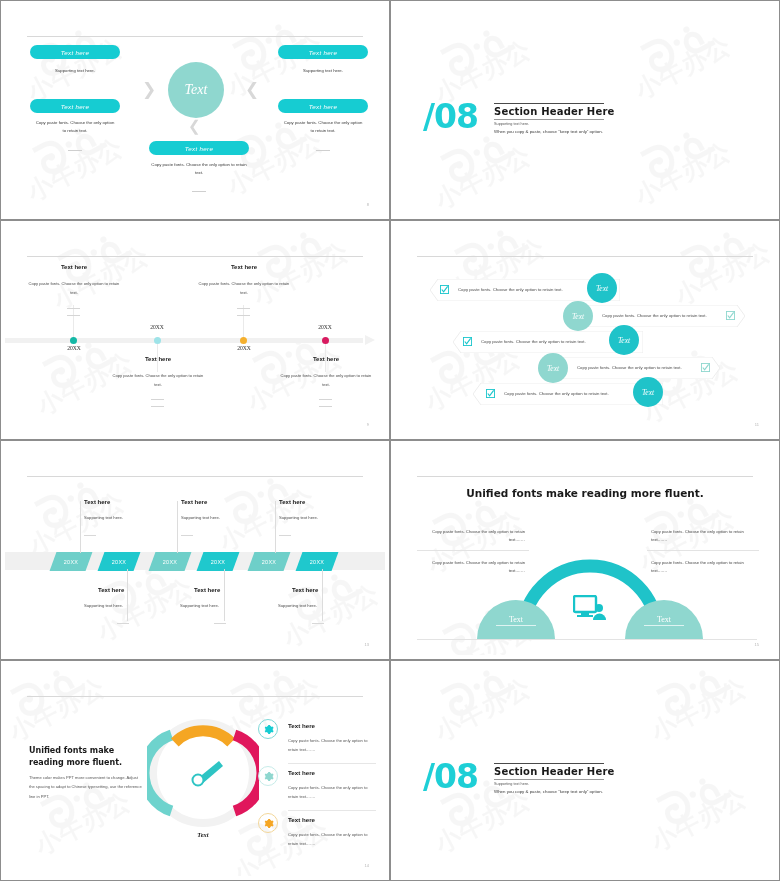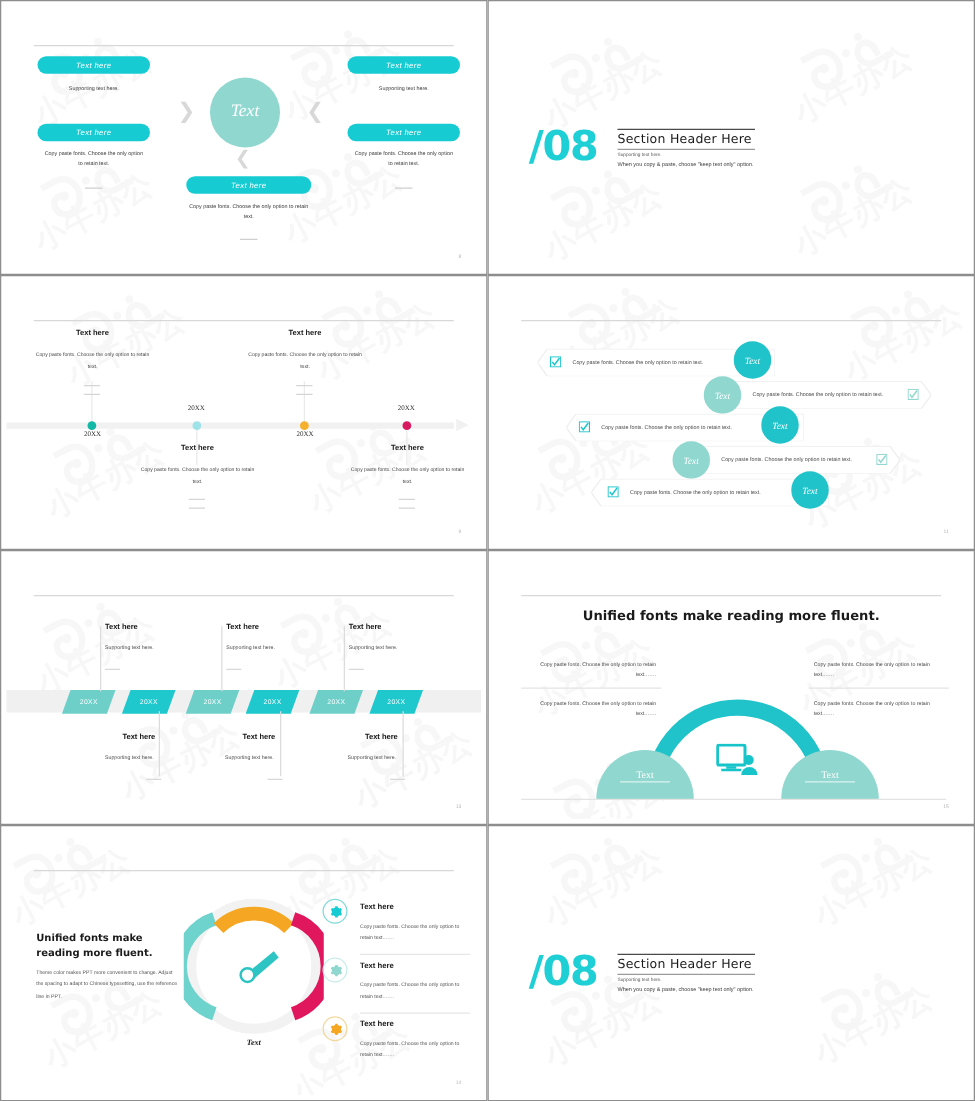--- a/index.html
+++ b/index.html
@@ -76,21 +76,21 @@
   }
   .chev{ position:absolute; color:#d8d8d8; font-size:17px; line-height:1; font-family:"DejaVu Sans",sans-serif;}
   
   .sec-num{
     position:absolute;
     font-size:33px; font-weight:700; color:#1ecfd6;
     font-family:"DejaVu Sans", sans-serif;
     letter-spacing:-1px;
   }
   .sec-title{
-    position:absolute; font-size:10px; font-weight:400; color:#1a1a1a;
+    position:absolute; font-size:10px; font-weight:700; color:#1a1a1a;
     letter-spacing:.2px; font-family:"DejaVu Sans", sans-serif;
   }
   .sec-line{ position:absolute; height:1px; background:#4a4a4a; }
   .sec-sub{ position:absolute; font-size:3.8px; color:#5a5a5a; }
   .sec-sub2{ position:absolute; font-size:4.4px; color:#3a3a3a; }
   .tl-dot{ position:absolute; width:7px;height:7px;border-radius:50%; }
   .tl-stem{ position:absolute; width:1px; background:#eaeaea; }
   .tl-year{ position:absolute; font-size:5.6px; color:#2f2f2f; font-family:"Liberation Serif",serif;}
   .tl-head{ position:absolute; font-size:6px; font-weight:700; color:#1a1a1a; }
   .tl-body{ position:absolute; font-size:4.1px; color:#4a4a4a; line-height:2.1; text-align:center; }

